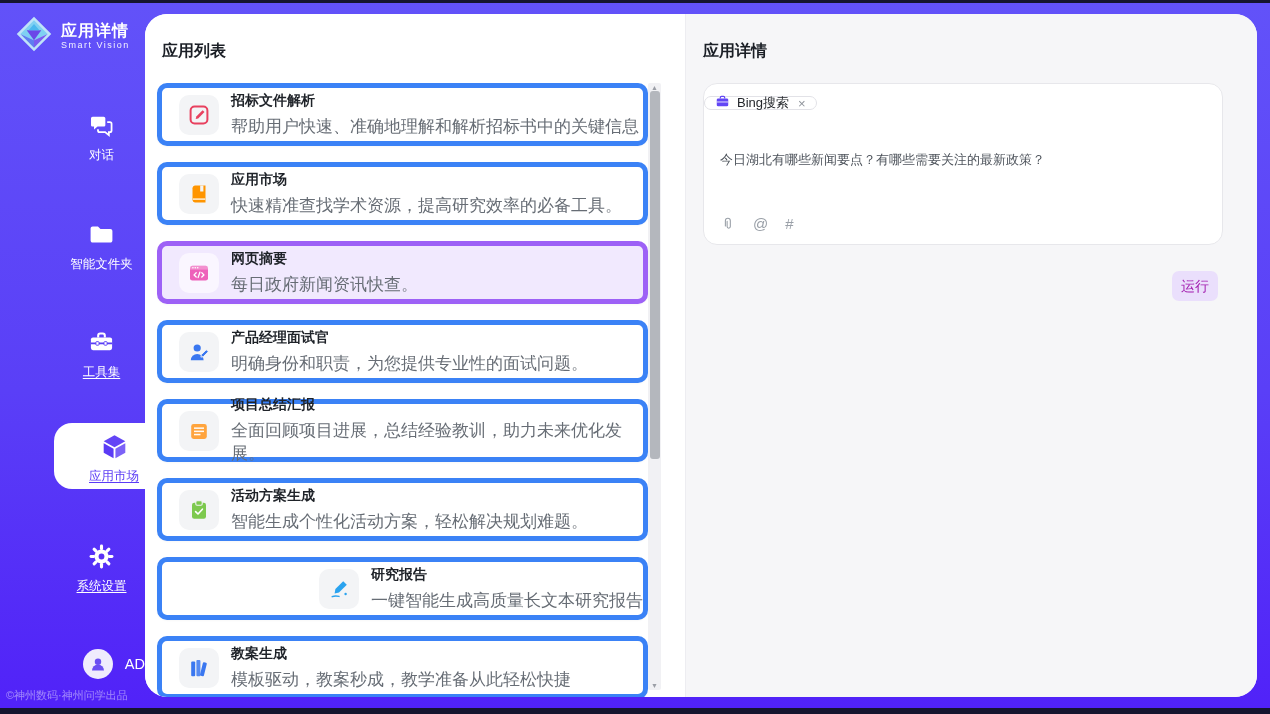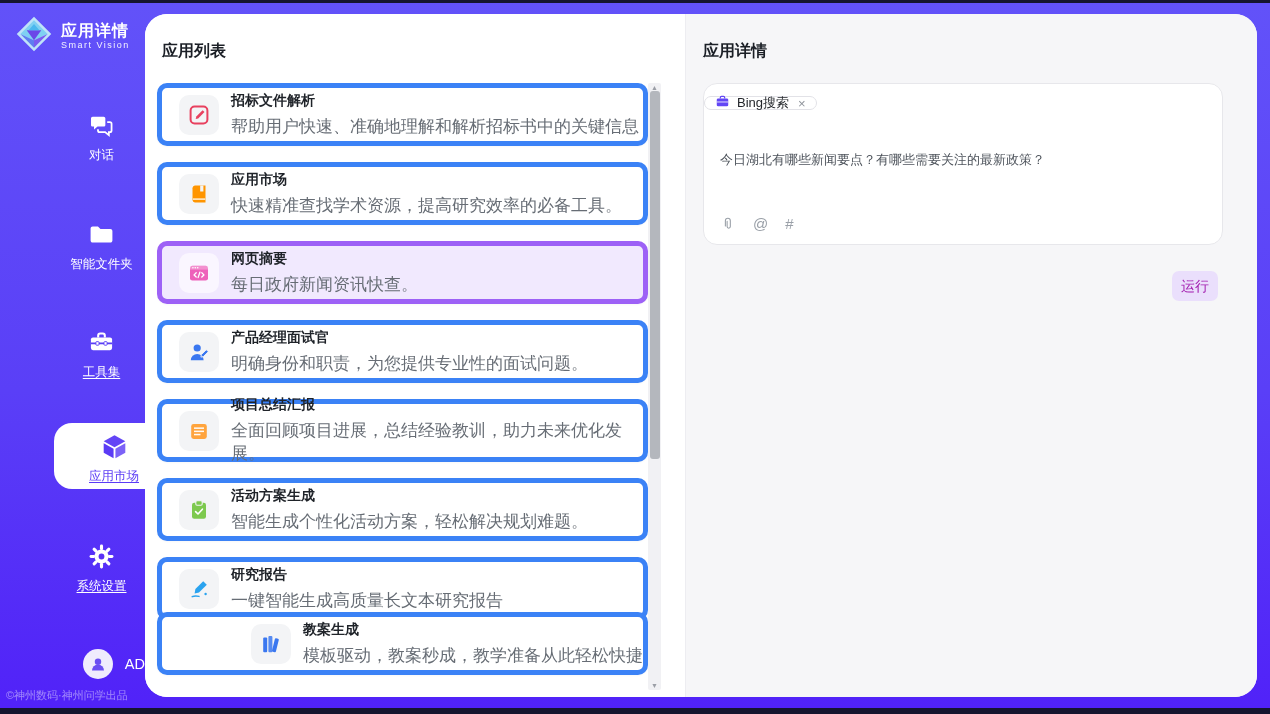--- a/index.html
+++ b/index.html
@@ -255,36 +255,36 @@
                   <rect x="7.8" y="1.8" width="6.4" height="4.4" rx="1.2" fill="currentColor" stroke="#f3f4f6" stroke-width="1.1"></rect>
                   <path d="M7.6 12.6l2.4 2.4 4.4-4.8" stroke="#fff" stroke-width="1.6" fill="none" stroke-linecap="round" stroke-linejoin="round"></path>
                 </svg>
               </span>
             </div>
     <div class="card-text">
       <div class="card-title">活动方案生成</div>
       <div class="card-desc">智能生成个性化活动方案，轻松解决规划难题。</div>
     </div>
   </div>
-          <div class="app-card" style="top: 474px;">
+          <div class="app-card" style="top: 474px; justify-content: flex-end;">
     <div class="tile">
               <span class="app-glyph" style="color: rgb(42, 163, 239);">
                 <svg viewBox="0 0 22 22">
                   <path d="M15.2 3.2l3.6 3.6-7.8 7.8-4.4.8.8-4.4z" fill="currentColor"></path>
                   <path d="M4.2 18.6c2.2-.9 4.4-.9 6.8-.2" stroke="currentColor" stroke-width="1.5" fill="none" stroke-linecap="round"></path>
                   <circle cx="17.6" cy="16" r="1.2" fill="currentColor"></circle>
                 </svg>
               </span>
             </div>
     <div class="card-text">
       <div class="card-title">研究报告</div>
       <div class="card-desc">一键智能生成高质量长文本研究报告</div>
     </div>
   </div>
-          <div class="app-card" style="top: 529px; justify-content: flex-end;">
+          <div class="app-card" style="top: 553px;">
     <div class="tile">
               <span class="app-glyph" style="color: rgb(58, 119, 240);">
                 <svg viewBox="0 0 22 22">
                   <rect x="3.2" y="4.6" width="4" height="14.6" rx="1" fill="currentColor"></rect>
                   <rect x="8.4" y="3" width="4" height="16.2" rx="1" fill="currentColor" opacity="0.85"></rect>
                   <rect x="13.4" y="5.4" width="4" height="13.8" rx="1" transform="rotate(14 15.4 12.3)" fill="currentColor"></rect>
                 </svg>
               </span>
             </div>
     <div class="card-text">

